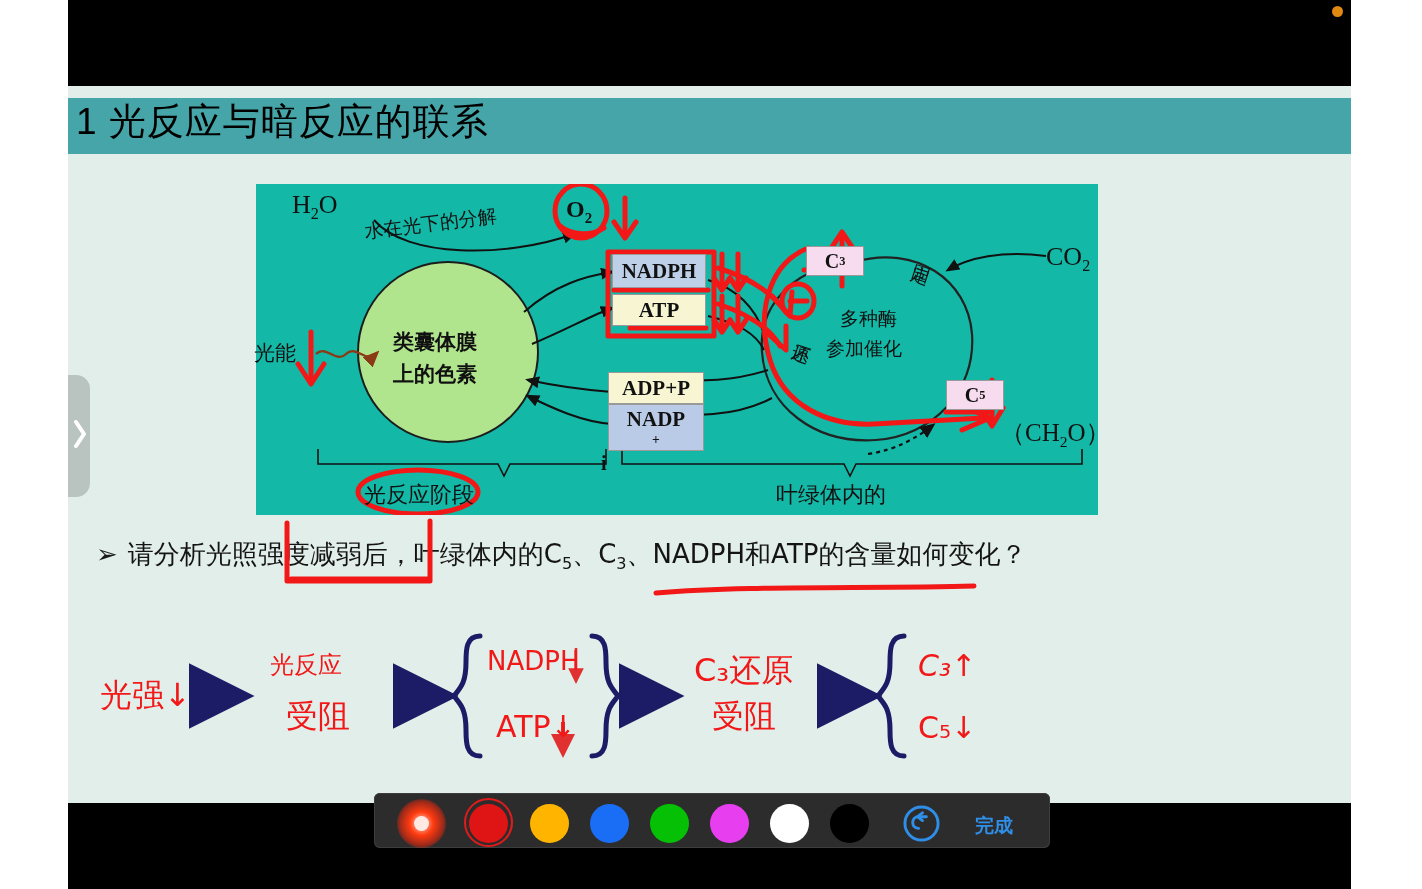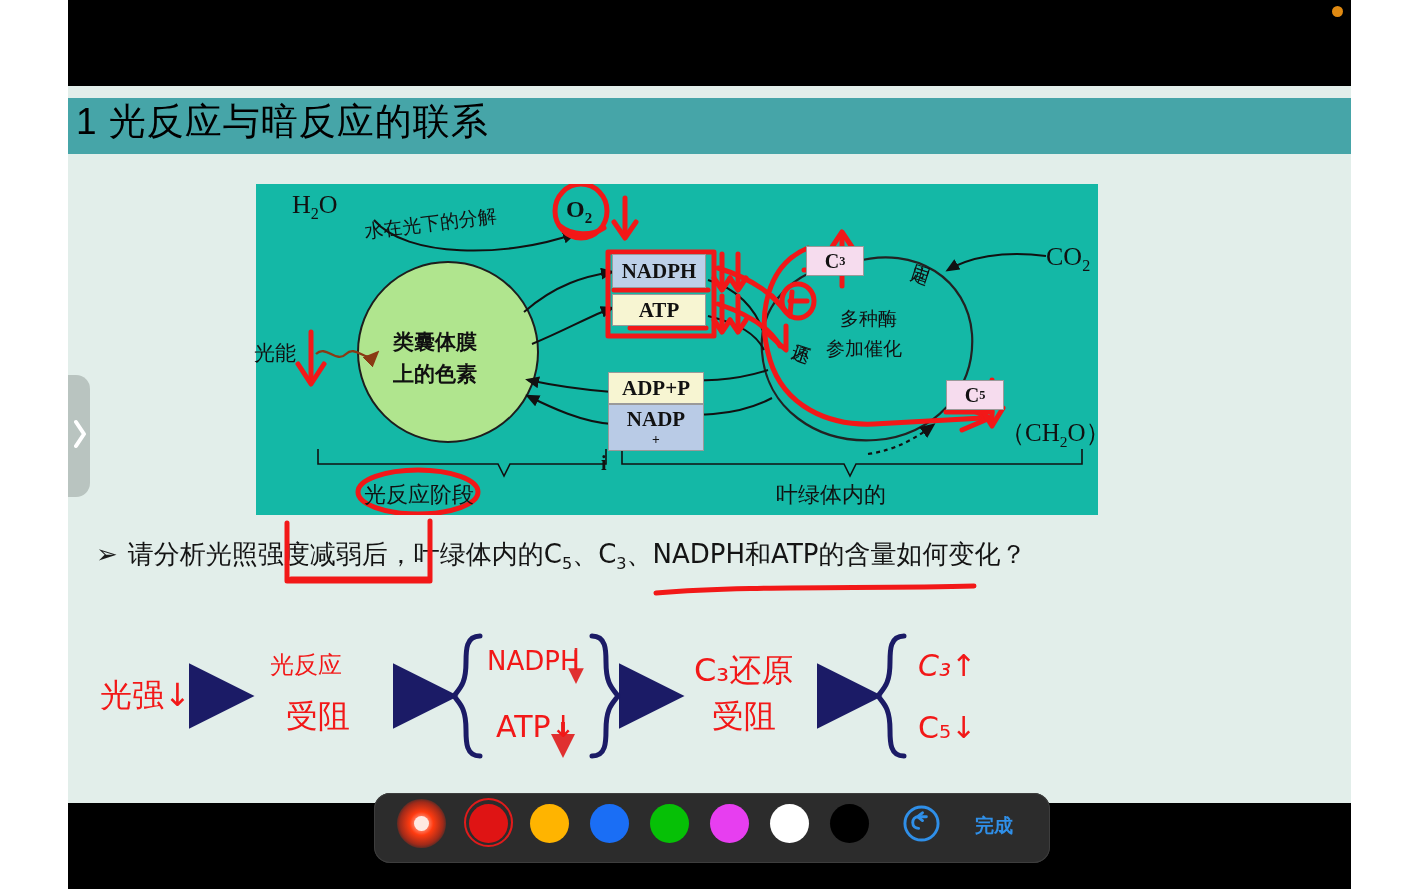--- a/index.html
+++ b/index.html
@@ -37,21 +37,21 @@
             font-family:"DejaVu Sans","Liberation Sans",sans-serif;white-space:nowrap;}
   .q-bullet{display:inline-block;color:#1a1a1a;margin-right:10px;}
   .q-bold{font-weight:normal;}
   sub{font-size:.62em;}
 
   
   .flow{position:absolute;left:0;top:540px;width:1283px;height:140px;}
   .fl-red{position:absolute;color:#f21818;font-family:"DejaVu Sans","Liberation Sans",sans-serif;white-space:nowrap;text-align:center;}
 
   
-  .toolbar{position:absolute;left:374px;top:793px;width:676px;height:70px;background:#2c2c2c;border-radius:16px;
+  .toolbar{position:absolute;left:374px;top:793px;width:676px;height:55px;background:#2c2c2c;border-radius:6px;
            box-shadow:0 0 0 1px #3d3d3d inset;}
   .swatch{position:absolute;top:11px;width:39px;height:39px;border-radius:50%;}
   .glow{position:absolute;top:6px;width:49px;height:49px;border-radius:50%;
         background:radial-gradient(circle, #ffd9d0 0%, #ff3b10 34%, rgba(255,40,10,.55) 62%, rgba(255,40,10,0) 78%);}
   .glow-core{position:absolute;left:17px;top:17px;width:15px;height:15px;border-radius:50%;background:#ffe9e2;}
   .ring{position:absolute;top:5px;width:49px;height:49px;border-radius:50%;border:2px solid #e01b1b;box-sizing:border-box;}
   .undo{position:absolute;top:11px;width:39px;height:39px;}
   .done{position:absolute;top:20px;font-size:19px;color:#2f8fe8;font-family:"DejaVu Sans","Liberation Sans",sans-serif;font-weight:bold;white-space:nowrap;}
 </style>
 </head>

